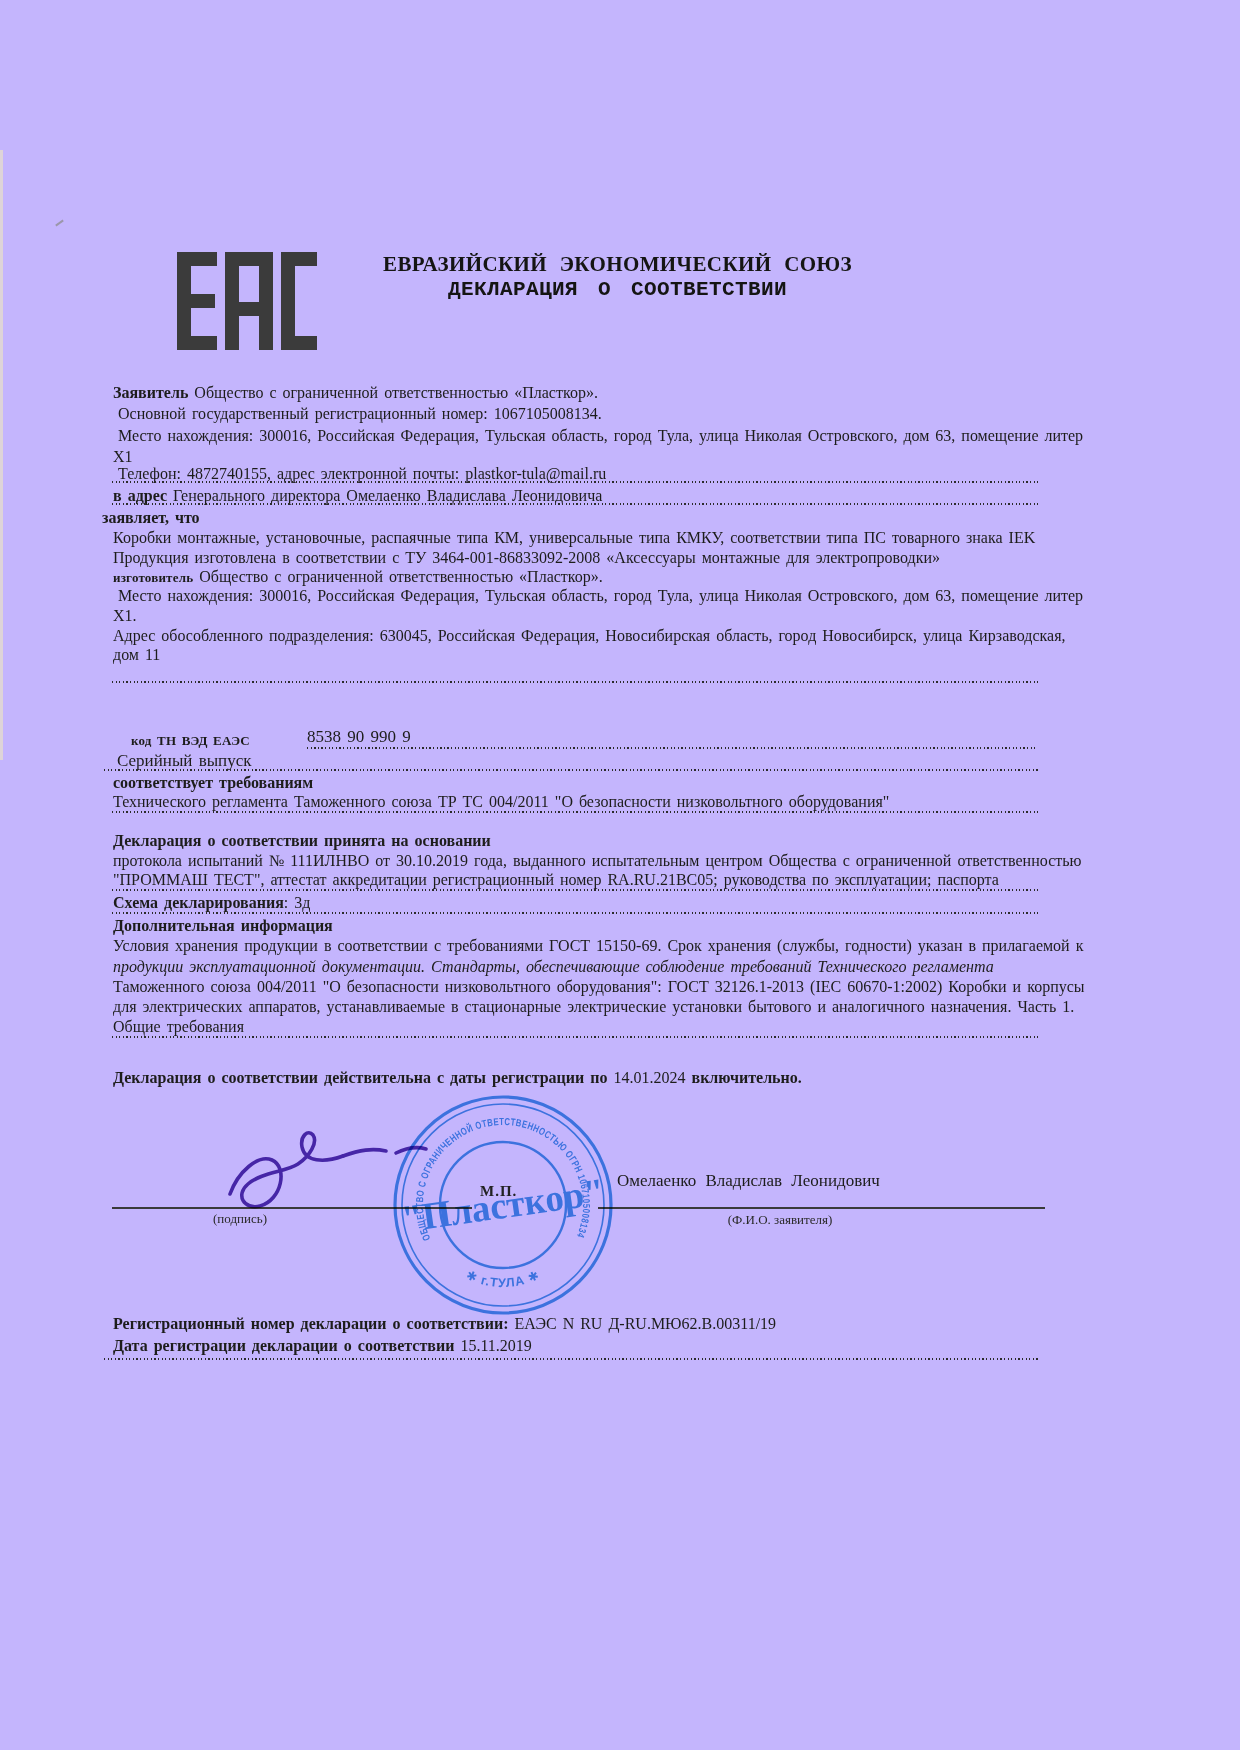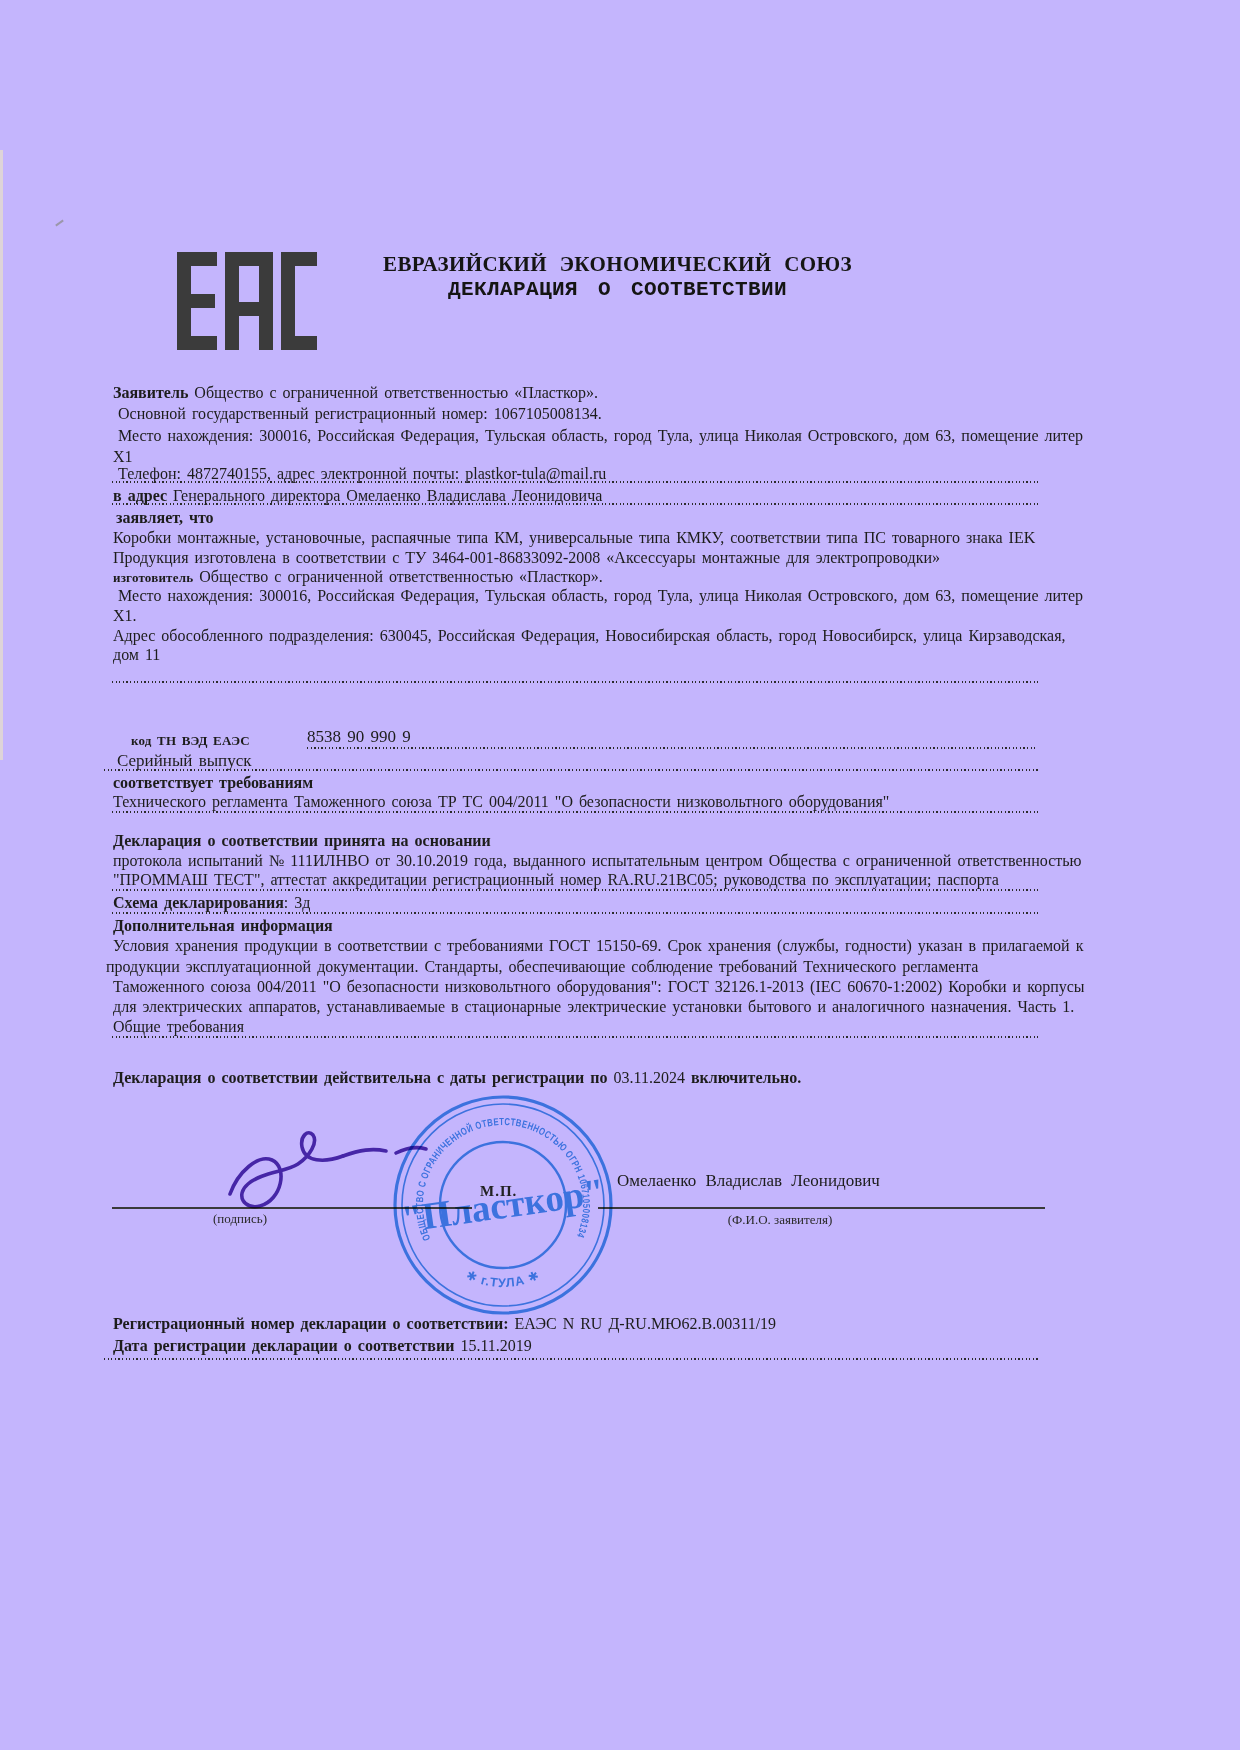--- a/index.html
+++ b/index.html
@@ -62,21 +62,21 @@
   <div class="ln" style="top:447px;left:113px;">Х1</div>
   <div class="ln" style="top:464px;left:118px;">Телефон: 4872740155, адрес электронной почты: plastkor-tula@mail.ru</div>
   <div class="dot" style="top:481px;left:112px;width:926px;"></div>
 
   <div class="ln" style="top:486px;left:113px;">
     <span class="b">в адрес</span>
     <span>Генерального директора Омелаенко Владислава Леонидовича</span>
   </div>
   <div class="dot" style="top:503px;left:112px;width:926px;"></div>
 
-  <div class="ln b" style="top:508px;left:116px;">заявляет, что</div>
+  <div class="ln b" style="top:508px;left:102px;">заявляет, что</div>
 
   <div class="ln" style="top:528px;left:113px;">Коробки монтажные,  установочные, распаячные типа КМ, универсальные типа КМКУ, соответствии типа ПС товарного знака IEK</div>
   <div class="ln" style="top:548px;left:113px;">Продукция изготовлена в соответствии с ТУ 3464-001-86833092-2008 «Аксессуары монтажные  для электропроводки»</div>
 
   <div class="ln" style="top:567px;left:113px;">
     <span class="sm">изготовитель</span>
     <span>Общество с ограниченной ответственностью «Пласткор».</span>
   </div>
   <div class="ln" style="top:586px;left:118px;">Место нахождения: 300016, Российская Федерация, Тульская область, город Тула, улица Николая Островского, дом 63, помещение литер</div>
   <div class="ln" style="top:606px;left:113px;">Х1.</div>
@@ -98,29 +98,29 @@
   <div class="ln" style="top:851px;left:113px;">протокола испытаний  № 111ИЛНВО от 30.10.2019 года, выданного испытательным  центром Общества с ограниченной ответственностью</div>
   <div class="ln" style="top:870px;left:113px;">"ПРОММАШ ТЕСТ", аттестат аккредитации регистрационный номер  RA.RU.21ВС05; руководства по эксплуатации;  паспорта</div>
   <div class="dot" style="top:889px;left:112px;width:926px;"></div>
   <div class="ln" style="top:893px;left:113px;">
     <span class="b">Схема декларирования</span><span>: 3д</span>
   </div>
   <div class="dot" style="top:912px;left:112px;width:926px;"></div>
 
   <div class="ln b" style="top:916px;left:113px;">Дополнительная информация</div>
   <div class="ln" style="top:936px;left:113px;">Условия хранения  продукции в соответствии  с требованиями  ГОСТ 15150-69. Срок хранения  (службы, годности) указан в прилагаемой  к</div>
-  <div class="ln" style="top:957px;left:106px;">продукции эксплуатационной  документации.  Стандарты, обеспечивающие  соблюдение  требований Технического  регламента</div>
+  <div class="ln" style="top:957px;left:113px;font-style:italic;">продукции эксплуатационной  документации.  Стандарты, обеспечивающие  соблюдение  требований Технического  регламента</div>
   <div class="ln" style="top:977px;left:113px;">Таможенного  союза 004/2011 "О безопасности  низковольтного оборудования": ГОСТ 32126.1-2013 (IEC 60670-1:2002) Коробки и корпусы</div>
   <div class="ln" style="top:997px;left:113px;">для электрических аппаратов, устанавливаемые  в стационарные  электрические  установки бытового и аналогичного  назначения.  Часть 1.</div>
   <div class="ln" style="top:1017px;left:113px;">Общие требования</div>
   <div class="dot" style="top:1036px;left:112px;width:926px;"></div>
 
   <div class="ln" style="top:1068px;left:113px;">
     <span class="b">Декларация о соответствии действительна с даты регистрации по</span>
-    <span>03.11.2024</span>
+    <span>14.01.2024</span>
     <span class="b">включительно.</span>
   </div>
 
   <div class="solidline" style="top:1207px;left:112px;width:360px;"></div>
   <div class="solidline" style="top:1207px;left:598px;width:447px;"></div>
   <div class="mp" style="left:480px;top:1183px;">М.П.</div>
   <div class="ln" style="top:1171px;left:617px;font-size:17px;word-spacing:5px;">Омелаенко  Владислав  Леонидович</div>
   <div class="caption" style="left:195px;top:1211px;width:90px;">(подпись)</div>
   <div class="caption" style="left:690px;top:1212px;width:180px;">(Ф.И.О. заявителя)</div>
 

